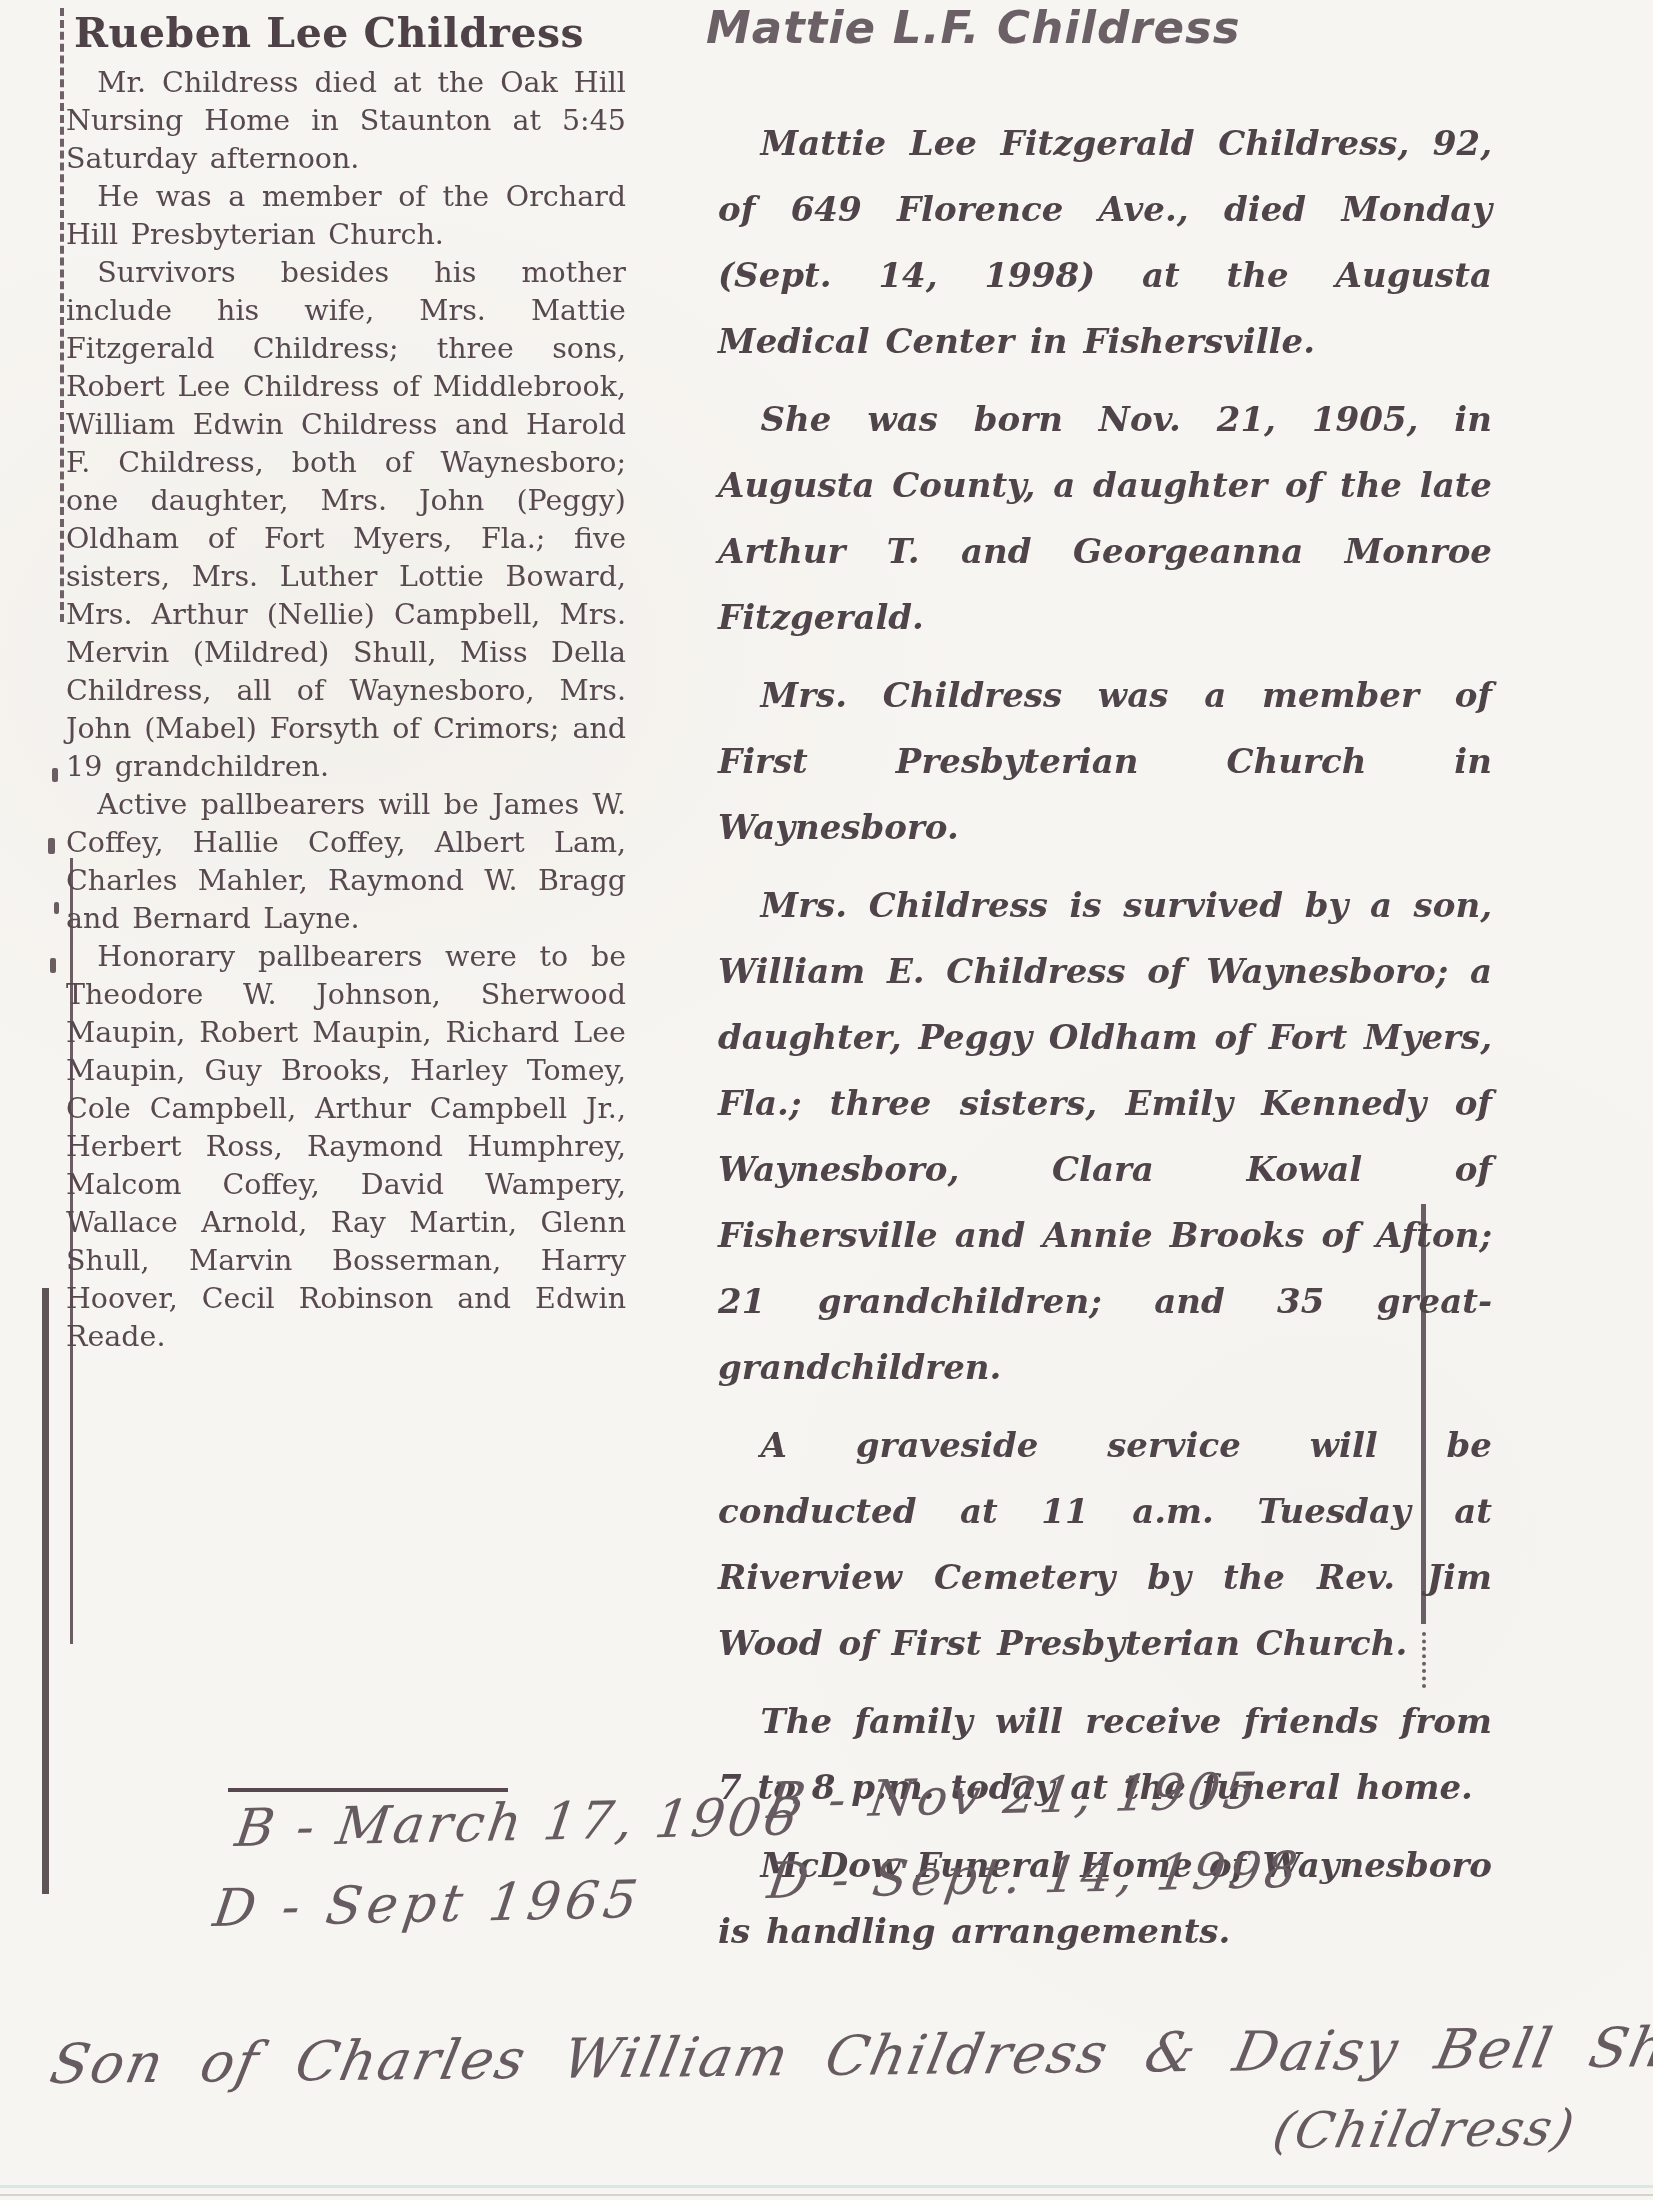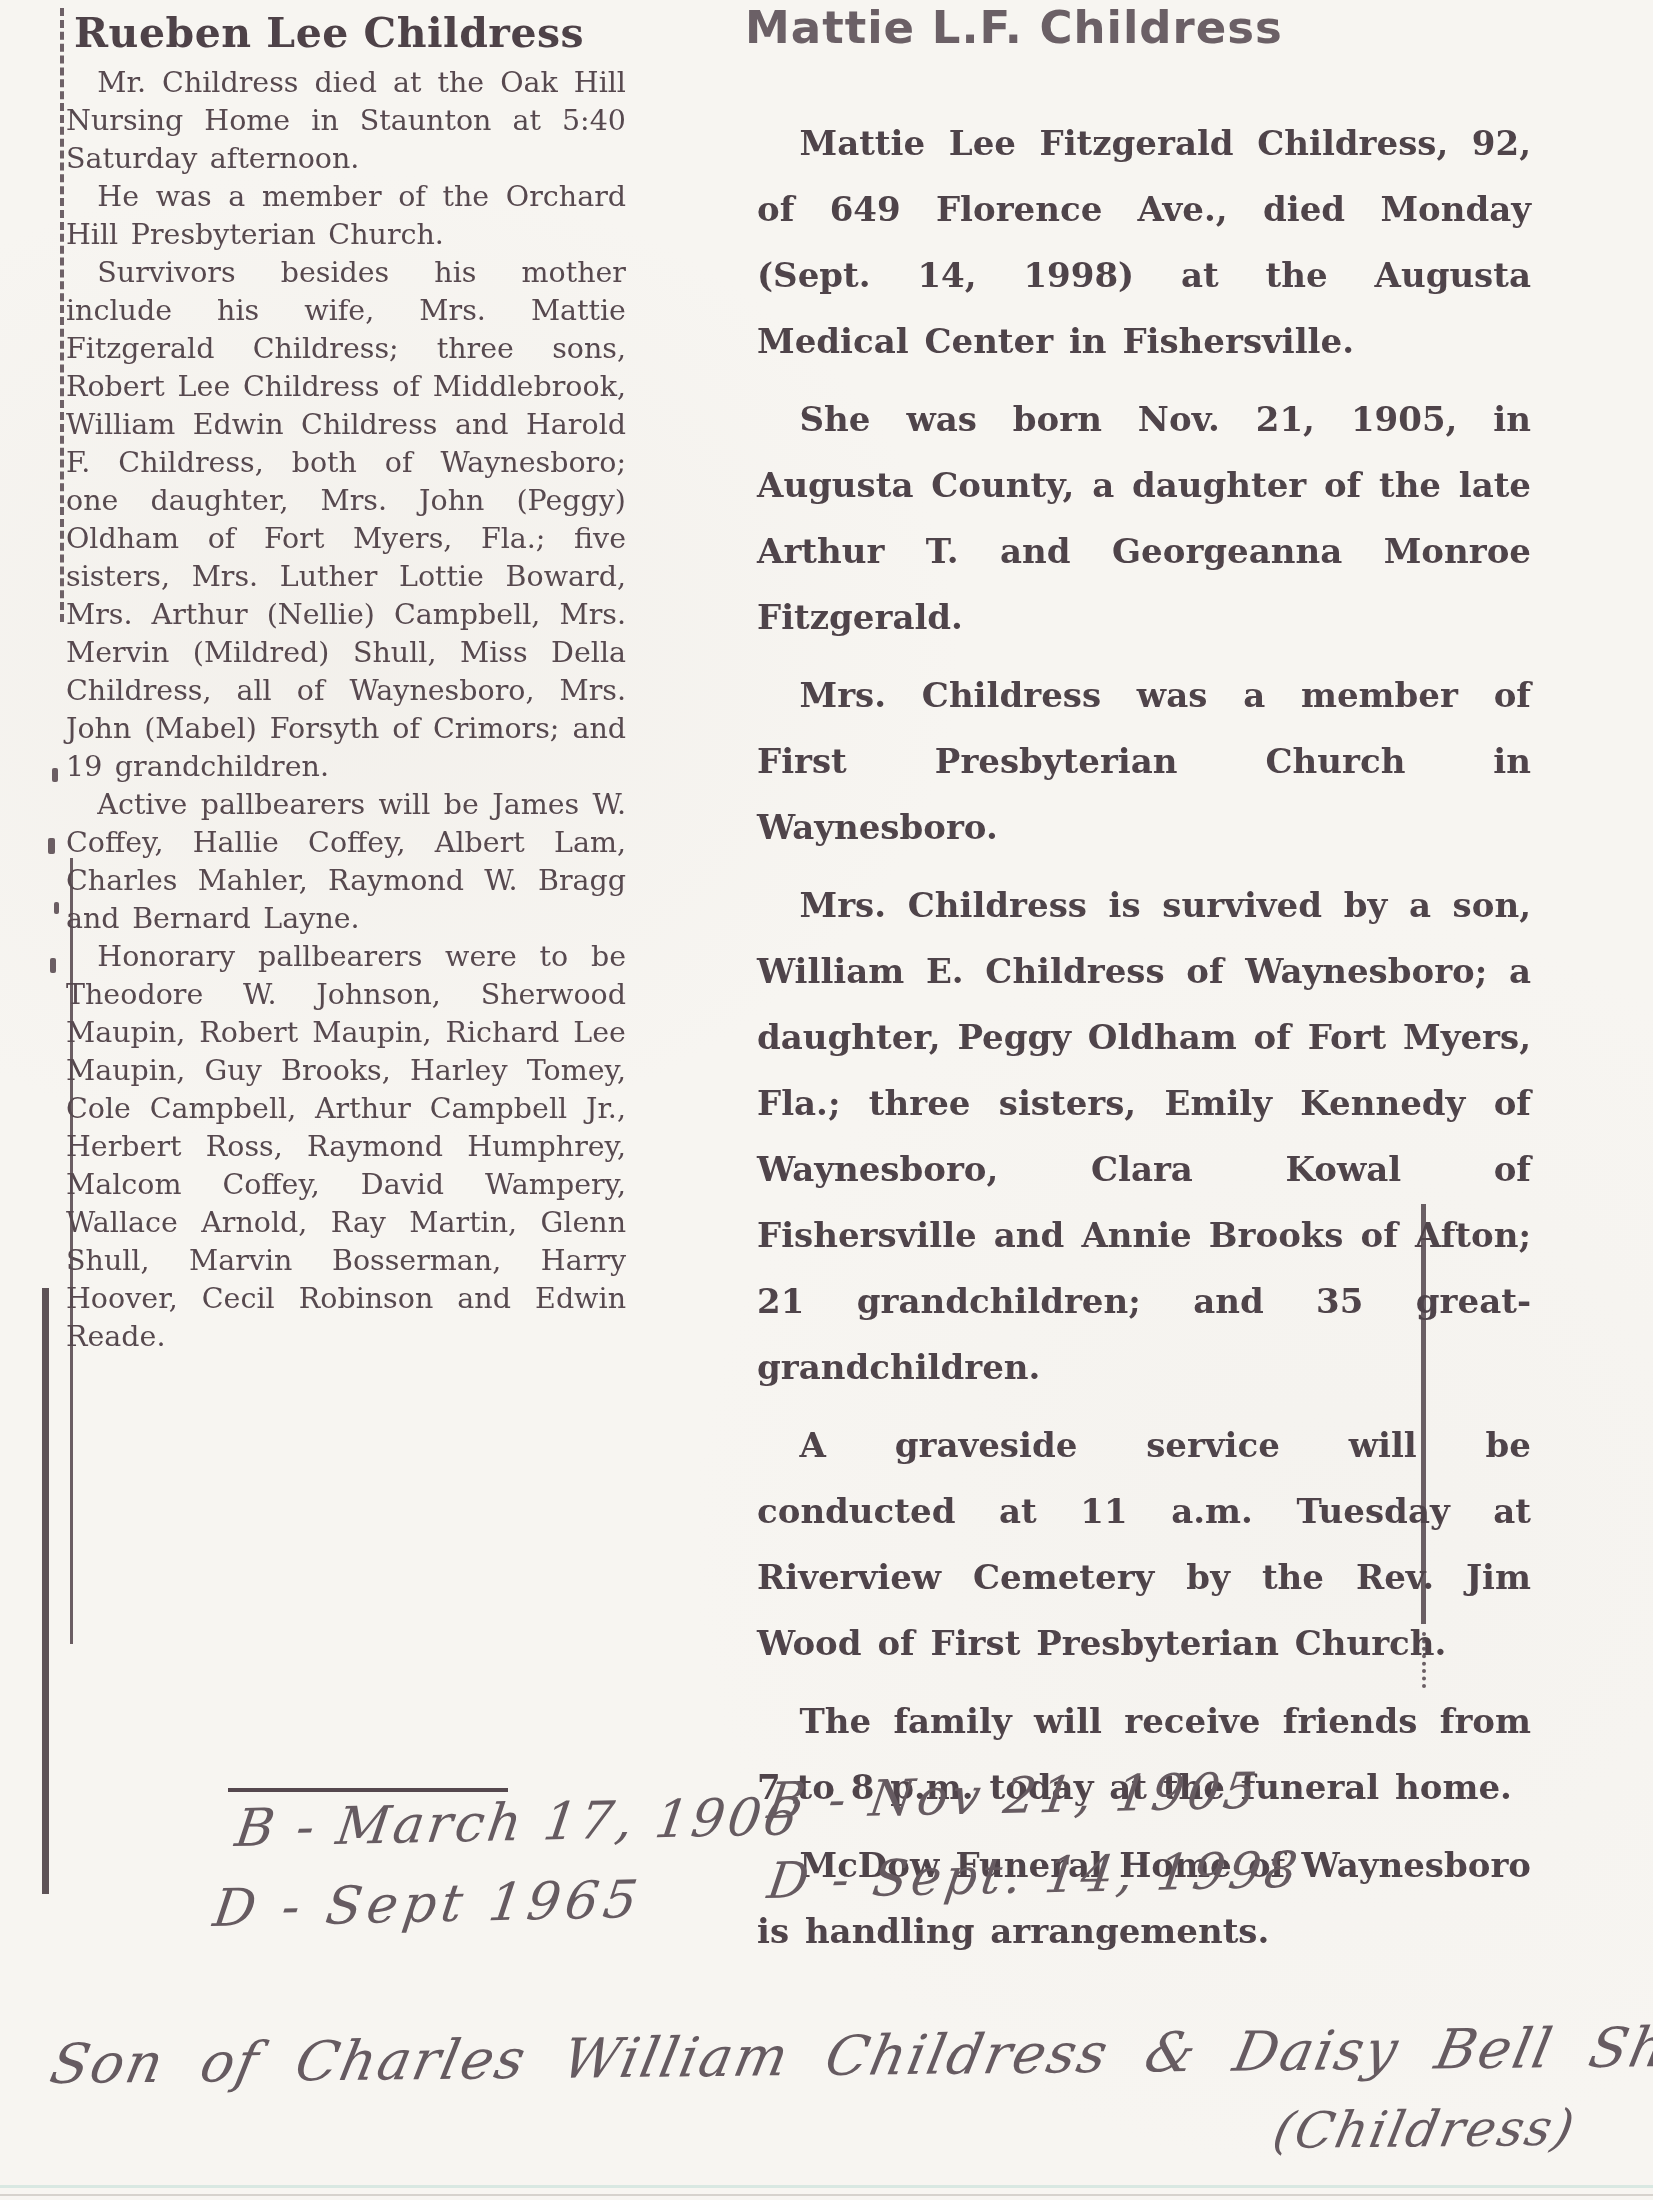--- a/index.html
+++ b/index.html
@@ -15,21 +15,21 @@
   .col-left{position:absolute;left:66px;top:10px;width:560px;color:#57494f;}
   .col-left h1{
     margin:0 0 8px 8px;font-size:41px;line-height:46px;font-weight:700;
     color:#4e4248;letter-spacing:.5px;white-space:nowrap;
   }
   .col-left p{
     margin:0;font-size:28.5px;line-height:38px;text-align:justify;
     text-indent:1.1em;word-spacing:3.5px;
   }
   
-  .col-right{position:absolute;left:745px;top:2px;width:798px;color:#4f444a;}
+  .col-right{position:absolute;left:706px;top:2px;width:798px;color:#4f444a;font-style:italic;}
   .col-right h1{
     margin:0;font-family:"DejaVu Sans", sans-serif;font-size:45px;line-height:52px;
     font-weight:700;color:#6b6066;letter-spacing:1px;white-space:nowrap;
   }
   .col-right .body{margin-top:56px;}
   .col-right p{
     margin:12px;font-size:34px;line-height:66px;font-weight:700;
     text-align:justify;text-indent:1.25em;word-spacing:4px;
   }
   
@@ -67,21 +67,21 @@
   <div class="rule edge-thick"></div>
   <div class="rule edge-right"></div>
   <div class="rule edge-right-dots"></div>
   <div class="speck" style="left:52px;top:768px;width:6px;height:14px;"></div>
   <div class="speck" style="left:48px;top:838px;width:7px;height:16px;"></div>
   <div class="speck" style="left:54px;top:902px;width:5px;height:12px;"></div>
   <div class="speck" style="left:50px;top:958px;width:6px;height:15px;"></div>
 
   <div class="col-left">
     <h1>Rueben Lee Childress</h1>
-    <p>Mr. Childress died at the Oak Hill Nursing Home in Staunton at 5:40 Saturday afternoon.</p>
+    <p>Mr. Childress died at the Oak Hill Nursing Home in Staunton at 5:45 Saturday afternoon.</p>
     <p>He was a member of the Orchard Hill Presbyterian Church.</p>
     <p>Survivors besides his mother include his wife, Mrs. Mattie Fitzgerald Childress; three sons, Robert Lee Childress of Middlebrook, William Edwin Childress and Harold F. Childress, both of Waynesboro; one daughter, Mrs. John (Peggy) Oldham of Fort Myers, Fla.; five sisters, Mrs. Luther Lottie Boward, Mrs. Arthur (Nellie) Campbell, Mrs. Mervin (Mildred) Shull, Miss Della Childress, all of Waynesboro, Mrs. John (Mabel) Forsyth of Crimors; and 19 grandchildren.</p>
     <p>Active pallbearers will be James W. Coffey, Hallie Coffey, Albert Lam, Charles Mahler, Raymond W. Bragg and Bernard Layne.</p>
     <p>Honorary pallbearers were to be Theodore W. Johnson, Sherwood Maupin, Robert Maupin, Richard Lee Maupin, Guy Brooks, Harley Tomey, Cole Campbell, Arthur Campbell Jr., Herbert Ross, Raymond Humphrey, Malcom Coffey, David Wampery, Wallace Arnold, Ray Martin, Glenn Shull, Marvin Bosserman, Harry Hoover, Cecil Robinson and Edwin Reade.</p>
   </div>
 
   <div class="rule sep-left"></div>
 
   <div class="col-right">
     <h1>Mattie L.F. Childress</h1>

